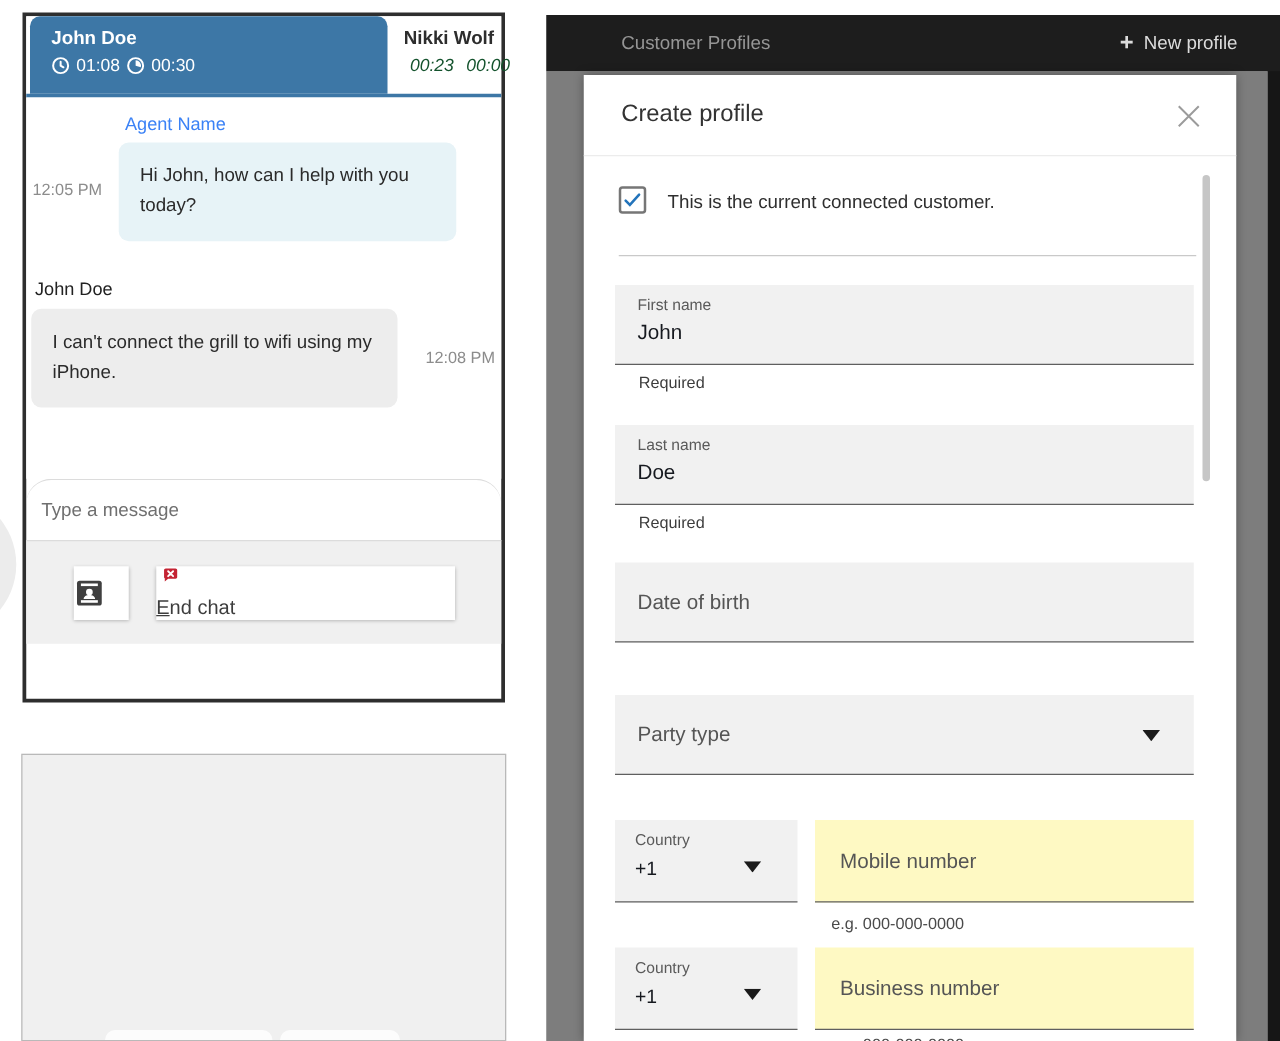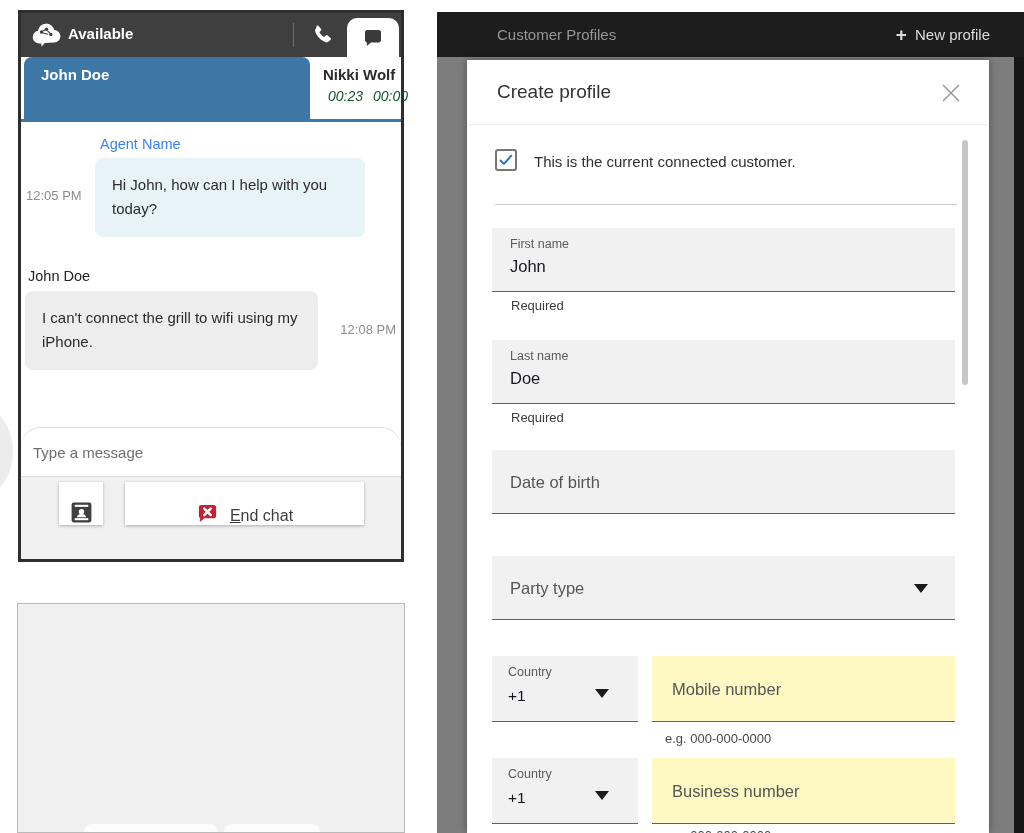--- a/index.html
+++ b/index.html
@@ -43,23 +43,23 @@
     background:#ededed; border-radius:8px; padding:15px 17px; font-size:15px;
     line-height:1.62; color:#2b2b2b; }
   .cust-time { position:absolute; right:5px; top:200px; font-size:13px; color:#8c8c8c; }
 
   .ccp-input { height:49px; border-top:1px solid #dcdcdc; display:flex; align-items:center;border-radius:20px; }
   .ccp-input input { border:none; outline:none; width:100%; padding:0 12px;
     font-size:15px; font-family:"Liberation Sans", sans-serif; color:#333; background:transparent; }
   .ccp-input input::placeholder { color:#6f6f6f; opacity:1; }
 
   .ccp-footer { position:relative; height:83px; background:#f0f0f0; border-top:1px solid #dcdcdc; }
-  .btn { position:absolute; top:5px; height:43px; background:#fff; border:none;
+  .btn { position:absolute; top:20px; height:43px; background:#fff; border:none;
     box-shadow:0 1px 3px rgba(0,0,0,.28); cursor:pointer;
-    display:flex; align-items:flex-end; justify-content:center; }
+    display:flex; align-items:flex-start; justify-content:center;flex-direction:column; }
   .btn-card { left:38px; width:44px; }
   .btn-end { left:104px; width:239px; gap:11px; font-size:16px; color:#3d3d3d;
     font-family:"Liberation Sans", sans-serif; }
   .btn-end .u { text-decoration:underline; }
 
   
   .mini { position:absolute; left:17px; top:603px; width:388px; height:230px;
     background:#f0f0f0; border:1px solid #b9b9b9; }
   .nub { position:absolute; bottom:0; height:8px; background:rgba(255,255,255,.8);
     border-radius:8px 8px 0 0; }
@@ -116,43 +116,36 @@
 </style>
 </head>
 <body>
 
 <div class="stage">
 
   <div class="sliver"></div>
 
   <div class="ccp">
 
-    <div class="ccp-header">
-      <svg class="logo" viewBox="0 0 30 27">
-        <path d="M8.2 22.5A6.4 6.4 0 0 1 7 9.8 8.3 8.3 0 0 1 23.3 9 6.3 6.3 0 0 1 23 21.6l-9.3.5-3.2 3.6-.2-3.2z" fill="#ffffff"></path>
-        <circle cx="10.5" cy="11" r="1.7" fill="#3f3f3f"></circle>
-        <circle cx="15.5" cy="8.2" r="1.7" fill="#3f3f3f"></circle>
-        <circle cx="19.8" cy="13.4" r="1.7" fill="#3f3f3f"></circle>
-        <path d="M11.6 10.3l3-1.5m1.8.8l2.5 2.6m-8.1-.4l6.4 1.4" stroke="#3f3f3f" stroke-width="1.1" fill="none"></path>
-      </svg>
-      <span class="status">Available</span>
-      <div class="hdr-divider"></div>
-      <svg class="phone-btn" viewBox="0 0 24 24">
-        <path d="M7.1 3.6c.5-.5 1.3-.5 1.7 0l2.4 2.9c.4.5.3 1.2-.2 1.6l-1.4 1.2c.8 1.9 2.7 3.8 4.6 4.6l1.2-1.4c.4-.5 1.1-.6 1.6-.2l2.9 2.4c.5.4.5 1.2 0 1.7l-1.7 1.7c-.6.6-1.5.9-2.4.6-4.8-1.5-8.6-5.3-10.1-10.1-.3-.9 0-1.8.6-2.4z" fill="#ffffff"></path>
-      </svg>
-      <div class="chat-tab-active">
-        <svg width="24" height="24" viewBox="0 0 24 24">
-          <path d="M4 6.2C4 5 5 4 6.2 4h11.6C19 4 20 5 20 6.2v8.1c0 1.2-1 2.2-2.2 2.2H10l-4.2 3.6v-3.6h.4C5 16.5 4 15.5 4 14.3z" fill="#3a3a3a"></path>
-        </svg>
-      </div>
-    </div>
 
     <div class="ccp-tabs">
       <div class="tab active">
         <div class="t-name">John Doe</div>
+        <div class="timers">
+          <svg width="15" height="15" viewBox="0 0 16 16">
+            <circle cx="8" cy="8" r="6.4" fill="none" stroke="#fff" stroke-width="1.7"></circle>
+            <path d="M8 4.6V8l2.4 1.4" stroke="#fff" stroke-width="1.7" fill="none" stroke-linecap="round"></path>
+          </svg>
+          <span>01:08</span>
+          <svg width="15" height="15" viewBox="0 0 16 16">
+            <circle cx="8" cy="8" r="6.4" fill="none" stroke="#fff" stroke-width="1.7"></circle>
+            <path d="M8 8 L8 3.4 A4.6 4.6 0 0 1 12.4 9.4 Z" fill="#fff"></path>
+          </svg>
+          <span>00:30</span>
+        </div>
       </div>
       <div class="tab idle">
         <div class="t-name">Nikki Wolf</div>
         <div class="timers" style="color:#14532d;font-style:italic;">
           <svg width="15" height="15" viewBox="0 0 16 16">
             <circle cx="8" cy="8" r="6.4" fill="none" stroke="#3a3a3a" stroke-width="1.7"></circle>
             <path d="M8 4.6V8l2.4 1.4" stroke="#3a3a3a" stroke-width="1.7" fill="none" stroke-linecap="round"></path>
           </svg>
           <span>00:23</span>
           <svg width="15" height="15" viewBox="0 0 16 16">

